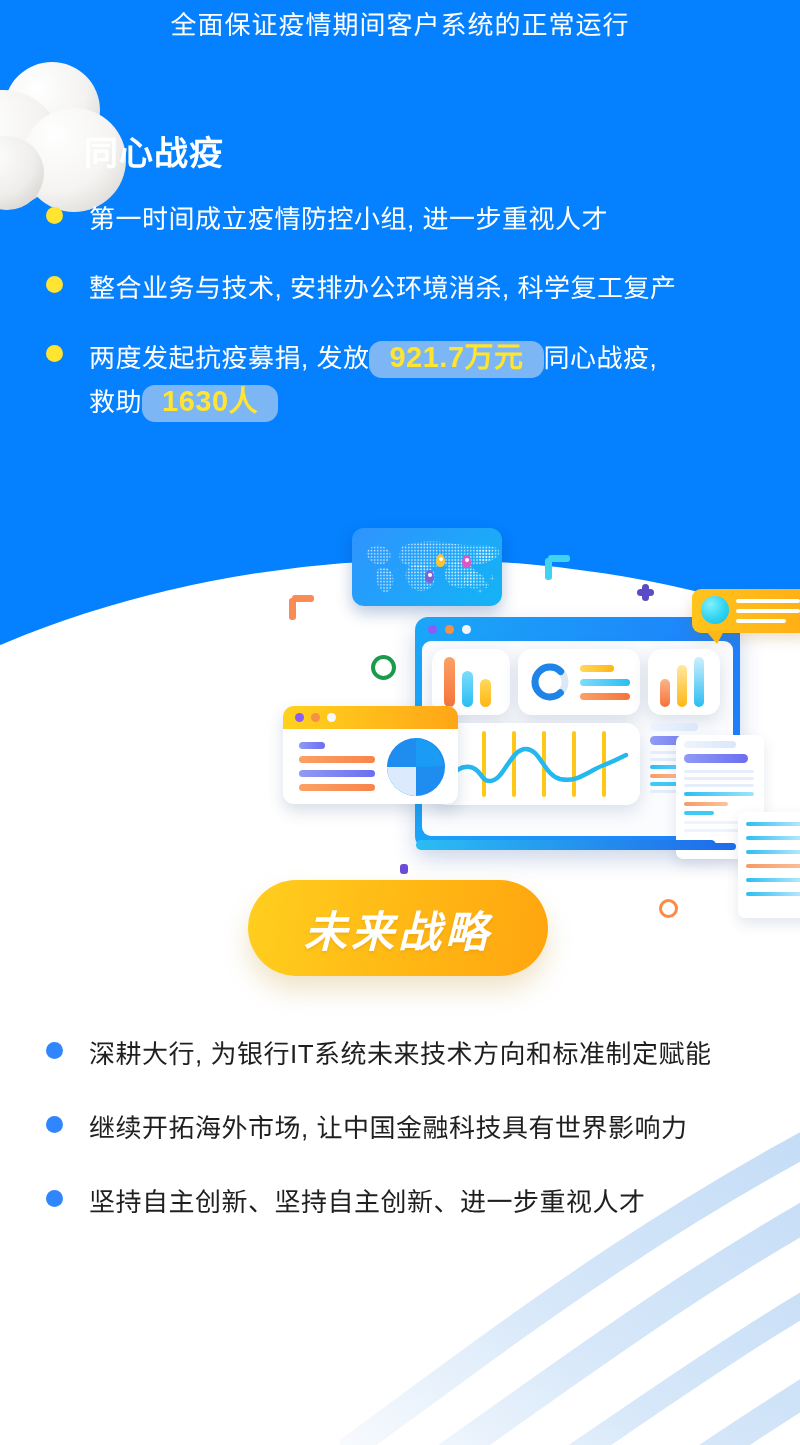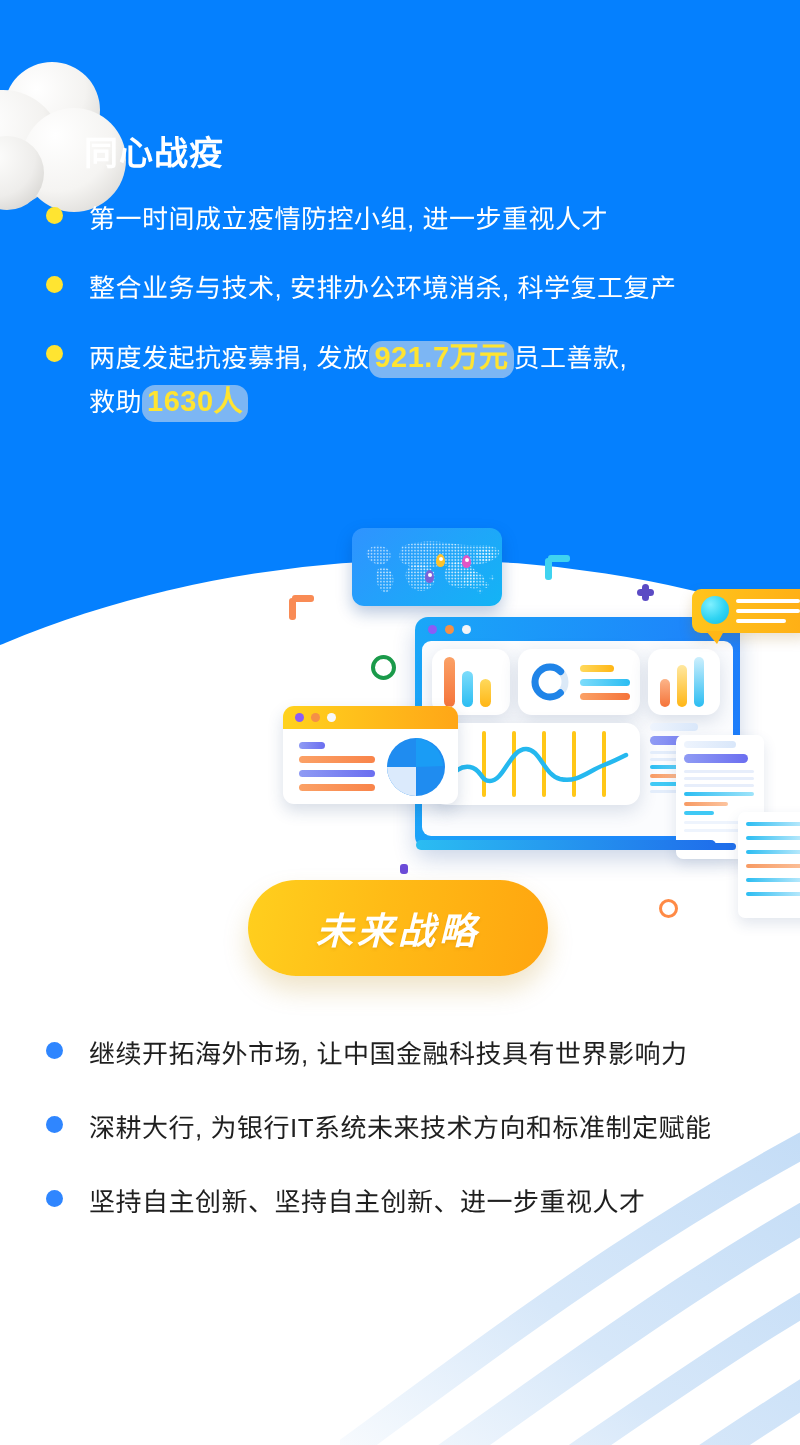--- a/index.html
+++ b/index.html
@@ -47,21 +47,21 @@
   }
   .dot.yellow{background:#ffe431;}
   .dot.blue{background:#2f86ff;}
   .li-text{
     font-size:26px;line-height:43px;color:#ffffff;font-weight:400;
     letter-spacing:.5px;
   }
   .hl{
     display:inline-block;position:relative;
     color:#ffe431;font-weight:700;font-size:29px;
-    padding:0 5px;
+    padding:0 20px;
   }
   .hl::before{
     content:"";position:absolute;left:0;right:0;top:5px;bottom:1px;
     background:#7cb6f4;border-radius:13px;z-index:-1;
   }
 
   
   .list-bottom{position:absolute;left:46px;top:1032px;width:720px;z-index:6;}
   .list-bottom .li{margin-bottom:30px;}
   .list-bottom .li-text{color:#1f1f1f;font-size:26px;line-height:44px;}
@@ -135,21 +135,21 @@
         background:#ffffff;box-shadow:0 6px 14px rgba(40,70,120,.13);z-index:6;overflow:hidden;}
 
   
   .pill{
     position:absolute;left:248px;top:880px;width:300px;height:96px;border-radius:48px;
     background:linear-gradient(100deg,#ffcf1e 0%,#ffbb16 45%,#ffa50f 100%);
     box-shadow:0 14px 26px rgba(180,130,10,.22);z-index:8;
     display:flex;align-items:center;justify-content:center;
   }
   .pill-text{
-    color:#ffffff;font-size:37px;font-weight:700;font-style:italic;
+    color:#ffffff;font-size:43px;font-weight:700;font-style:italic;
     letter-spacing:4px;text-shadow:0 2px 3px rgba(180,120,0,.22);
   }
 
   
   .deco{position:absolute;z-index:6;}
   .plus{position:relative;}
   .plus::before,.plus::after{content:"";position:absolute;border-radius:3px;background:currentColor;}
   .plus::before{left:50%;top:0;width:7px;height:22px;margin-left:-3.5px;}
   .plus::after{top:50%;left:0;height:7px;width:22px;margin-top:-3.5px;}
   .ring{width:17px;height:17px;border-radius:50%;border:4px solid #1a9a4a;}
@@ -181,34 +181,35 @@
     <g fill="none" stroke="url(#stg)" stroke-linecap="round">
       <path d="M-40 560 C 140 430 300 300 540 180" stroke-width="26"></path>
       <path d="M10 600 C 200 470 360 340 580 230" stroke-width="30"></path>
       <path d="M70 640 C 260 520 420 390 610 300" stroke-width="24"></path>
       <path d="M140 680 C 320 570 470 450 640 370" stroke-width="28"></path>
       <path d="M215 715 C 380 620 520 510 665 440" stroke-width="22"></path>
     </g>
   </svg>
 
   
+  <div class="top-title">全面保证疫情期间客户系统的正常运行</div>
   <div class="section-heading">同心战疫</div>
 
   <div class="list-top">
     <div class="li">
       <span class="dot yellow"></span>
       <span class="li-text">第一时间成立疫情防控小组, 进一步重视人才</span>
     </div>
     <div class="li">
       <span class="dot yellow"></span>
       <span class="li-text">整合业务与技术, 安排办公环境消杀, 科学复工复产</span>
     </div>
     <div class="li">
       <span class="dot yellow"></span>
-      <span class="li-text"><span>两度发起抗疫募捐, 发放</span><span class="hl">921.7万元</span><span>员工善款,</span><br><span>救助</span><span class="hl">1630人</span></span>
+      <span class="li-text"><span>两度发起抗疫募捐, 发放</span><span class="hl">921.7万元</span><span>同心战疫,</span><br><span>救助</span><span class="hl">1630人</span></span>
     </div>
   </div>
 
   
   <div class="illus"></div>
 
   
   <div class="cloud">
     <i class="cb1"></i>
       <i class="cb2"></i>
@@ -364,25 +365,25 @@
 
   
   <div class="pill">
     <span class="pill-text">未来战略</span>
   </div>
 
   
   <div class="list-bottom">
     <div class="li">
       <span class="dot blue"></span>
+      <span class="li-text">深耕大行, 为银行IT系统未来技术方向和标准制定赋能</span>
+    </div>
+    <div class="li">
+      <span class="dot blue"></span>
       <span class="li-text">继续开拓海外市场, 让中国金融科技具有世界影响力</span>
-    </div>
-    <div class="li">
-      <span class="dot blue"></span>
-      <span class="li-text">深耕大行, 为银行IT系统未来技术方向和标准制定赋能</span>
     </div>
     <div class="li">
       <span class="dot blue"></span>
       <span class="li-text">坚持自主创新、坚持自主创新、进一步重视人才</span>
     </div>
   </div>
 
 </div>
 
 </body></html>

